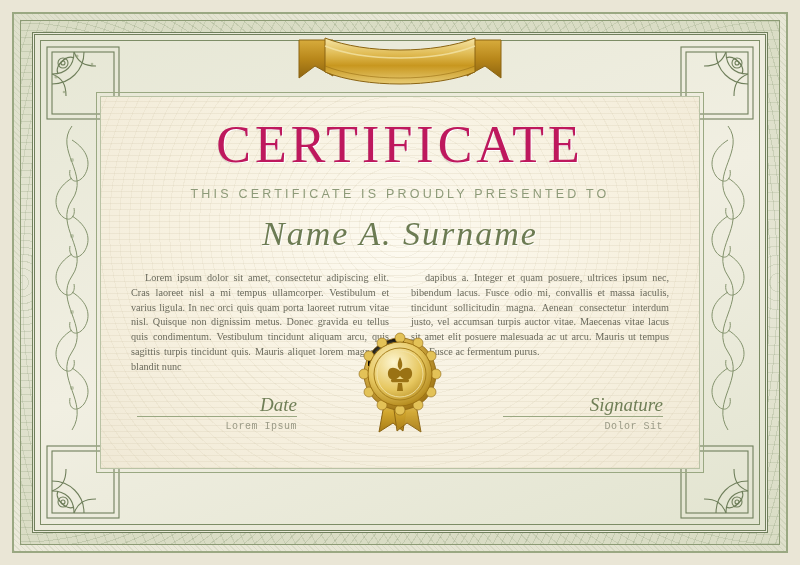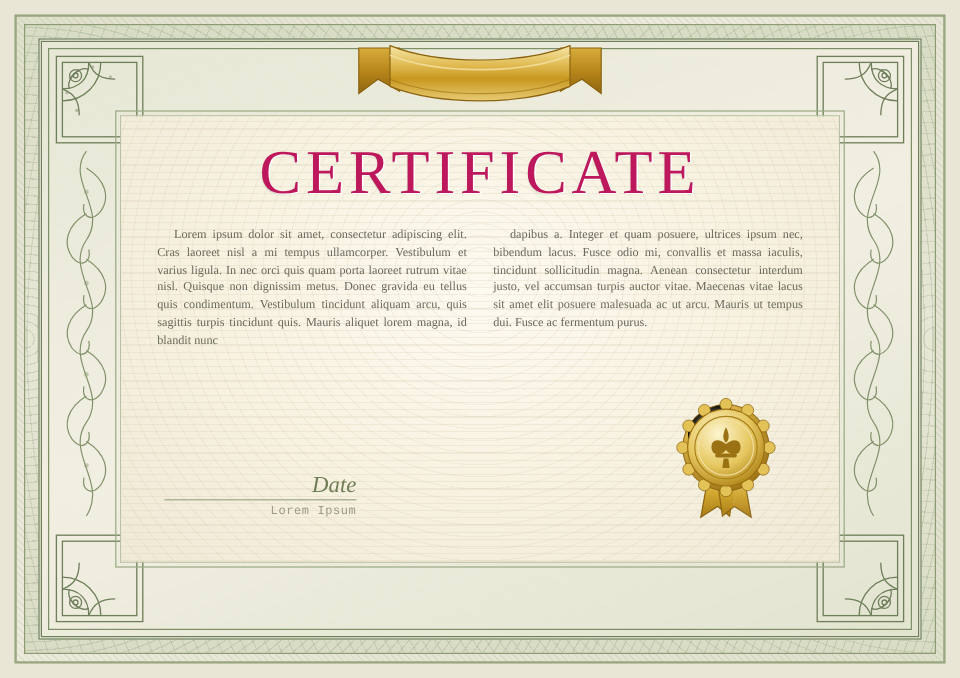--- a/index.html
+++ b/index.html
@@ -387,20 +387,22 @@
       <path d="M206 8 L172 8 L172 44 L190 34 L206 46 Z" fill="url(#goldB)" stroke="#8b6412" stroke-width="1"></path>
 
       <path d="M30 6 C 70 22, 140 22, 180 6 L180 40 C 140 56, 70 56, 30 40 Z" fill="url(#goldA)" stroke="#8b6412" stroke-width="1"></path>
       <path d="M30 14 C 70 30, 140 30, 180 14" fill="none" stroke="#f3e3a6" stroke-width="1.4" opacity=".8"></path>
       <path d="M30 34 C 70 50, 140 50, 180 34" fill="none" stroke="#9a7014" stroke-width="1" opacity=".6"></path>
     </svg>
   </div>
 
   <div class="content">
     <div class="title">CERTIFICATE</div>
+    <div class="presented">THIS CERTIFICATE IS PROUDLY PRESENTED TO</div>
+    <div class="recipient">Name A. Surname</div>
 
     <div class="body-text">
       <div class="body-col">Lorem ipsum dolor sit amet, consectetur adipiscing elit. Cras laoreet nisl a mi tempus ullamcorper. Vestibulum et varius ligula. In nec orci quis quam porta laoreet rutrum vitae nisl. Quisque non dignissim metus. Donec gravida eu tellus quis condimentum. Vestibulum tincidunt aliquam arcu, quis sagittis turpis tincidunt quis. Mauris aliquet lorem magna, id blandit nunc</div>
       <div class="body-col">dapibus a. Integer et quam posuere, ultrices ipsum nec, bibendum lacus. Fusce odio mi, convallis et massa iaculis, tincidunt sollicitudin magna. Aenean consectetur interdum justo, vel accumsan turpis auctor vitae. Maecenas vitae lacus sit amet elit posuere malesuada ac ut arcu. Mauris ut tempus dui. Fusce ac fermentum purus.</div>
     </div>
 
     <div class="sign-row">
 
       <div class="sign-block">
         <div class="sign-script">Date</div>
@@ -458,17 +460,22 @@
               <path d="M43 27 C 40 33, 40 37, 43 40 C 46 37, 46 33, 43 27 Z"></path>
               <path d="M43 41 C 36 35, 30 38, 31 45 C 32 51, 39 51, 43 46 Z"></path>
               <path d="M43 41 C 50 35, 56 38, 55 45 C 54 51, 47 51, 43 46 Z"></path>
               <rect x="34" y="49" width="18" height="3.2" rx="1.4"></rect>
               <path d="M41 53 L45 53 L46 61 L40 61 Z"></path>
             </g>
           </svg>
         </div>
       </div>
 
+      <div class="sign-block">
+        <div class="sign-script">Signature</div>
+        <div class="sign-rule"></div>
+        <div class="sign-sub">Dolor Sit</div>
+      </div>
 
     </div>
   </div>
 
 </div>
 
 </body></html>

